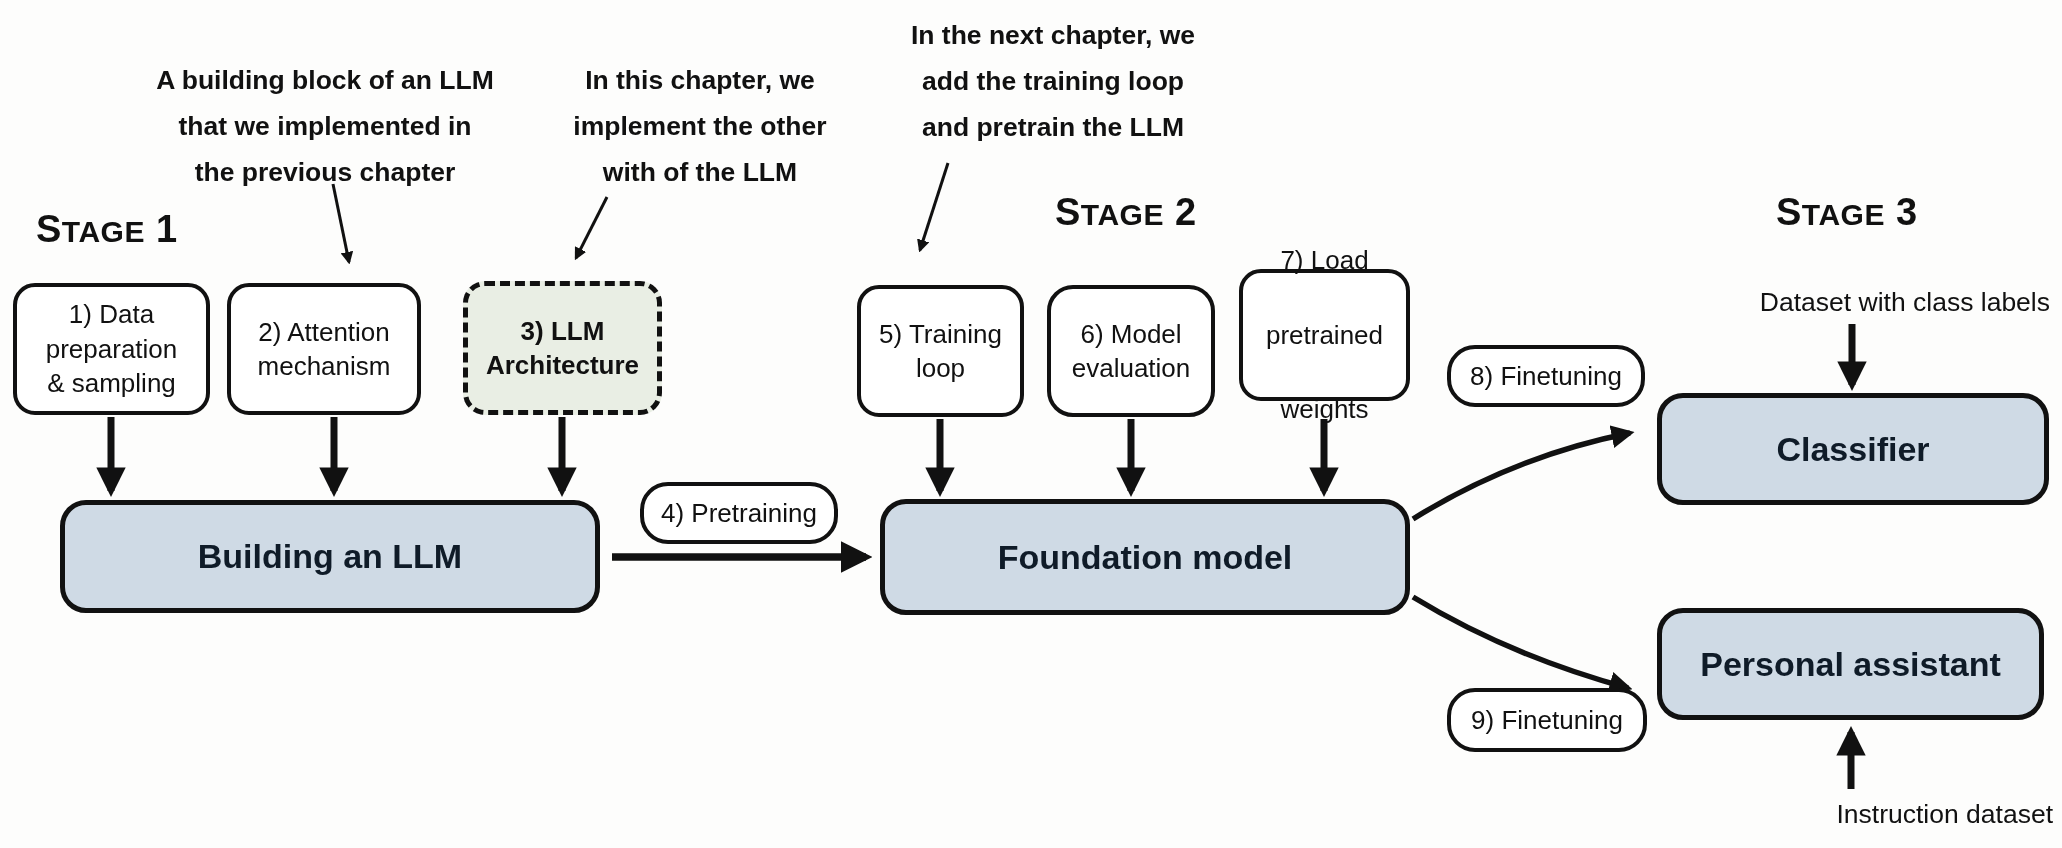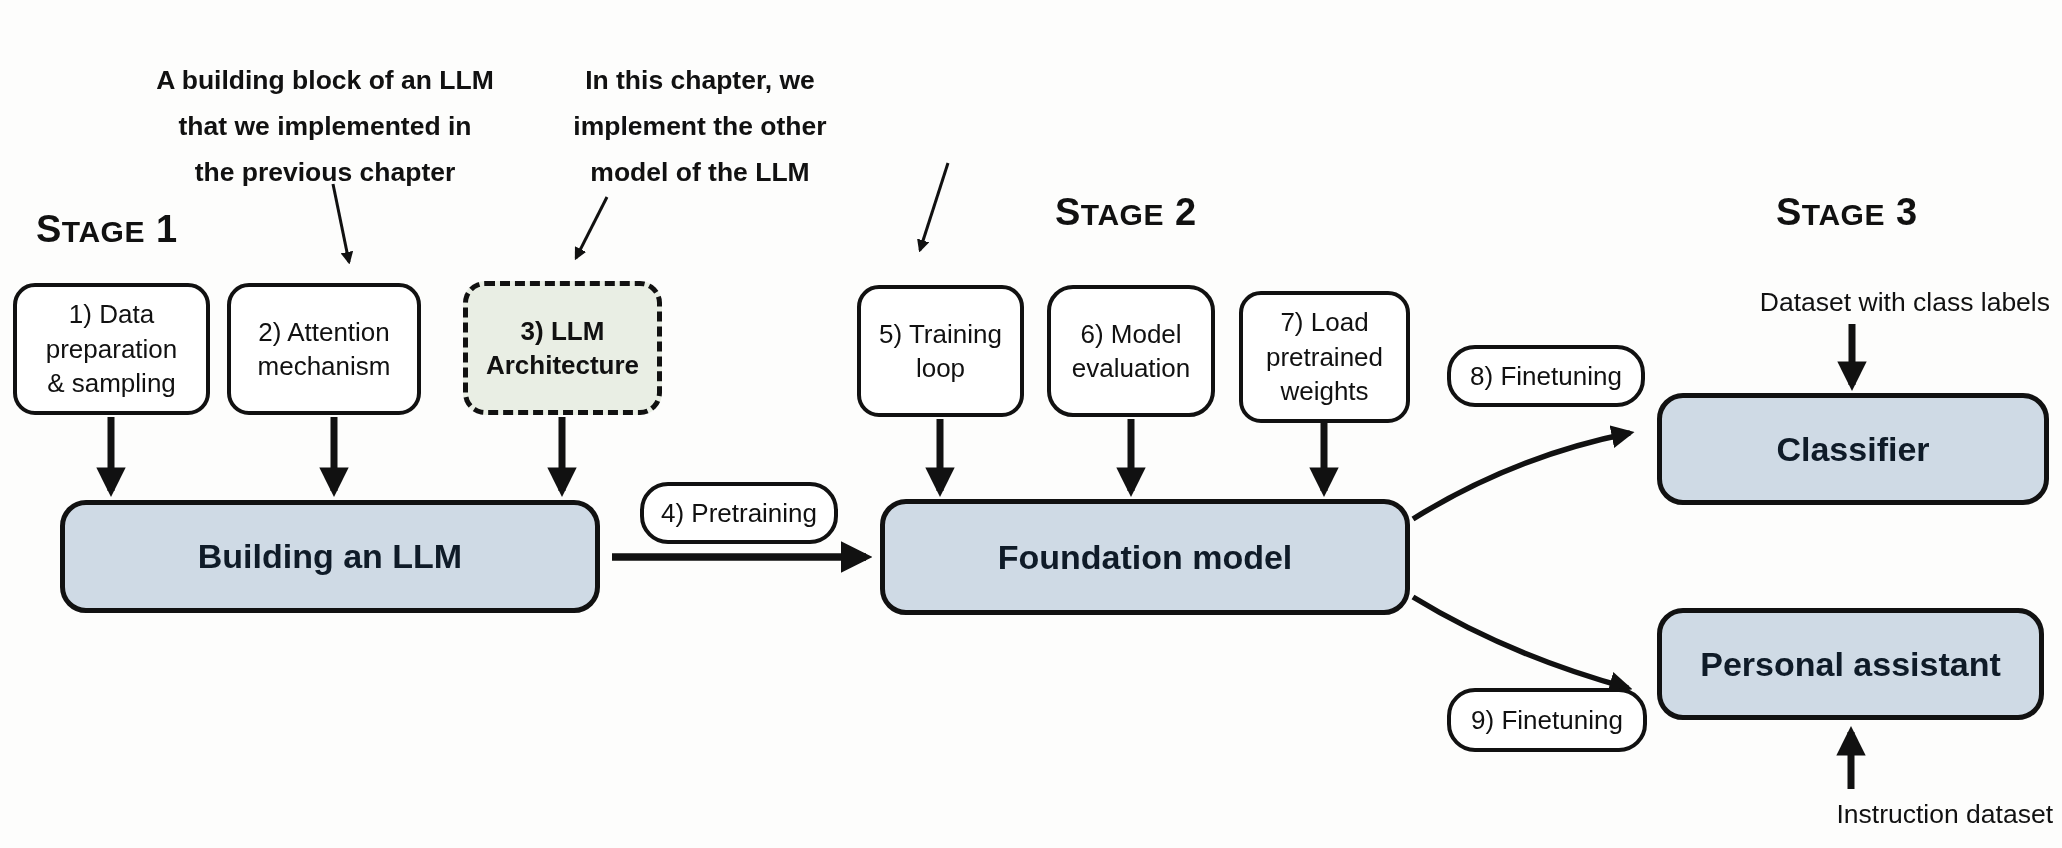--- a/index.html
+++ b/index.html
@@ -65,21 +65,26 @@
   <div class="abs stage" style="left:1776px;top:191px;"><span>S</span><span class="small">TAGE</span>&nbsp;<span>3</span></div>
 
   <div class="abs note" style="left:125px;top:38px;margin-top:19px;">
     <div>A building block of an LLM</div>
     <div>that we implemented in</div>
     <div>the previous chapter</div>
   </div>
   <div class="abs note" style="left:500px;top:57px;">
     <div>In this chapter, we</div>
     <div>implement the other</div>
-    <div>model of the LLM</div>
+    <div>with of the LLM</div>
+  </div>
+  <div class="abs note" style="left:853px;top:12px;">
+    <div>In the next chapter, we</div>
+    <div>add the training loop</div>
+    <div>and pretrain the LLM</div>
   </div>
 
   <div class="abs pbox" style="left:13px;top:283px;width:197px;height:132px;">
     <div>1) Data</div>
     <div>preparation</div>
     <div>&amp; sampling</div>
   </div>
   <div class="abs pbox" style="left:227px;top:283px;width:194px;height:132px;">
     <div>2) Attention</div>
     <div>mechanism</div>
@@ -90,21 +95,21 @@
   </div>
 
   <div class="abs pbox" style="left:857px;top:285px;width:167px;height:132px;">
     <div>5) Training</div>
     <div>loop</div>
   </div>
   <div class="abs pbox" style="left:1047px;top:285px;width:168px;height:132px;border-radius:26px;">
     <div>6) Model</div>
     <div>evaluation</div>
   </div>
-  <div class="abs pbox" style="left:1239px;top:291px;width:171px;height:132px;">
+  <div class="abs pbox" style="left:1239px;top:269px;width:171px;height:132px;gap:40px;">
     <div>7) Load</div>
     <div>pretrained</div>
     <div>weights</div>
   </div>
 
   <div class="abs bigbox" style="left:60px;top:500px;width:540px;height:113px;">
     <span>Building an LLM</span>
   </div>
   <div class="abs bigbox" style="left:880px;top:499px;width:530px;height:116px;">
     <span>Foundation model</span>

